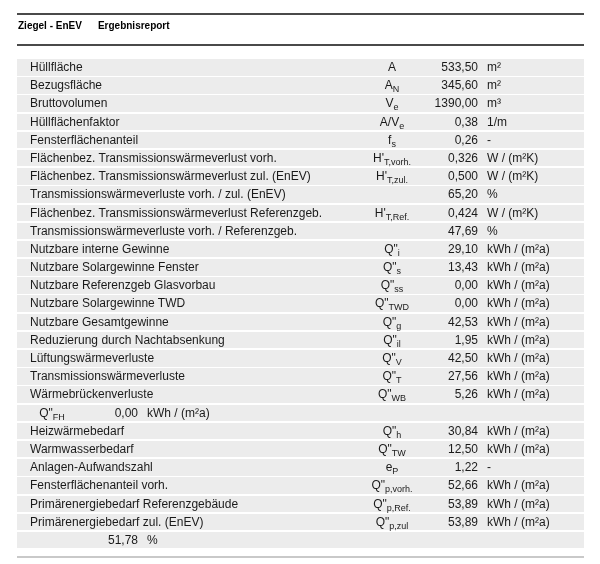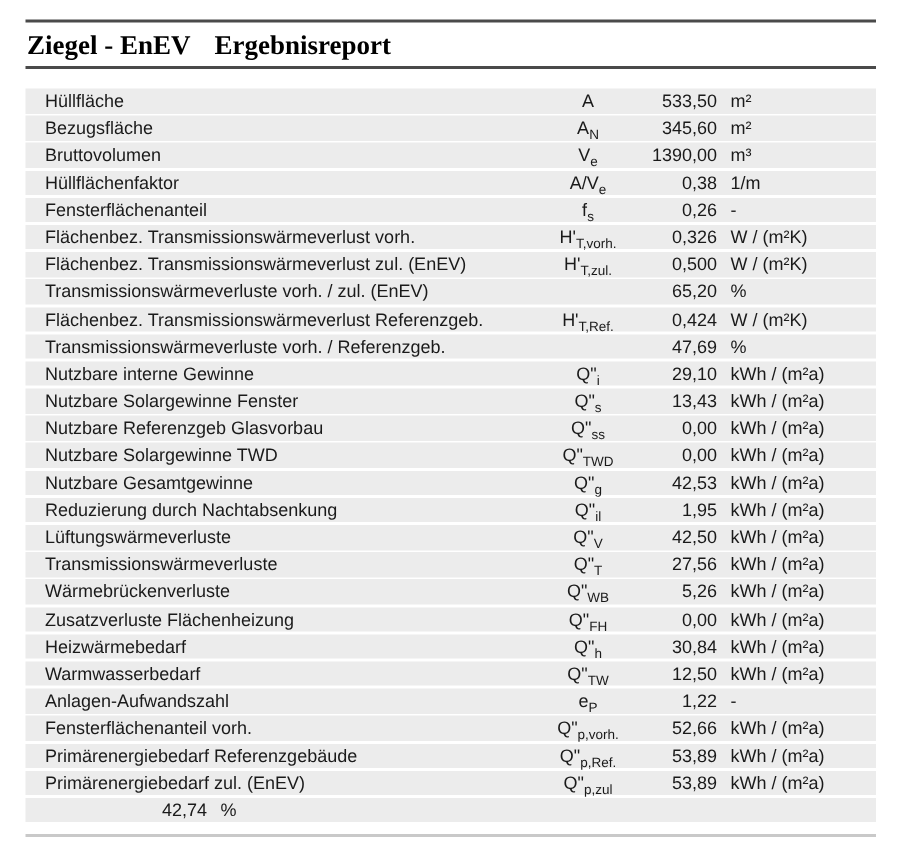--- a/index.html
+++ b/index.html
@@ -10,23 +10,22 @@
     font-family:"Liberation Sans", sans-serif;
     color:#1a1a1a;
     overflow:hidden;
   }
   .rule{position:absolute;left:17px;width:567px;height:2px;background:#4a4a4a;}
   .rule-top{top:13px;}
   .rule-under-title{top:44px;}
   .rule-bottom{position:absolute;left:17px;width:567px;height:2px;top:556px;background:#c9c9c9;}
   .title{
     position:absolute;top:20px;left:18px;margin:0;
-    font-size:18px;font-weight:bold;color:#000;
+    font-size:10px;font-weight:bold;color:#000;
     white-space:nowrap;
-    font-family:Liberation Serif, serif;
   }
   .title-right{margin-left:16px;}
   .table{position:absolute;top:59px;left:17px;width:567px;}
   .row{
     display:flex;align-items:flex-start;
     height:16.5px;margin-bottom:1.7px;
     background:#ececec;
     font-size:12px;line-height:16.5px;
     white-space:nowrap;
   }
@@ -174,21 +173,20 @@
   </div>
 
   <div class="row">
     <span class="cell-label">Wärmebrückenverluste</span>
     <span class="cell-sym"><span class="sym-base">Q"</span><span class="sym-sub">WB</span></span>
     <span class="cell-value">5,26</span>
     <span class="cell-unit">kWh / (m²a)</span>
   </div>
 
   <div class="row">
-    <span class="cell-label">Zusatzverluste Flächenheizung</span>
     <span class="cell-sym"><span class="sym-base">Q"</span><span class="sym-sub">FH</span></span>
     <span class="cell-value">0,00</span>
     <span class="cell-unit">kWh / (m²a)</span>
   </div>
 
   <div class="row">
     <span class="cell-label">Heizwärmebedarf</span>
     <span class="cell-sym"><span class="sym-base">Q"</span><span class="sym-sub">h</span></span>
     <span class="cell-value">30,84</span>
     <span class="cell-unit">kWh / (m²a)</span>
@@ -224,19 +222,19 @@
 
   <div class="row">
     <span class="cell-label">Primärenergiebedarf zul. (EnEV)</span>
     <span class="cell-sym"><span class="sym-base">Q"</span><span class="sym-sub">p,zul</span></span>
     <span class="cell-value">53,89</span>
     <span class="cell-unit">kWh / (m²a)</span>
   </div>
 
   <div class="row">
     <span class="cell-sym"><span class="sym-base"></span><span class="sym-sub"></span></span>
-    <span class="cell-value">42,74</span>
+    <span class="cell-value">51,78</span>
     <span class="cell-unit">%</span>
   </div>
 </div>
 
   <div class="rule-bottom"></div>
 </div>
 
 </body></html>

